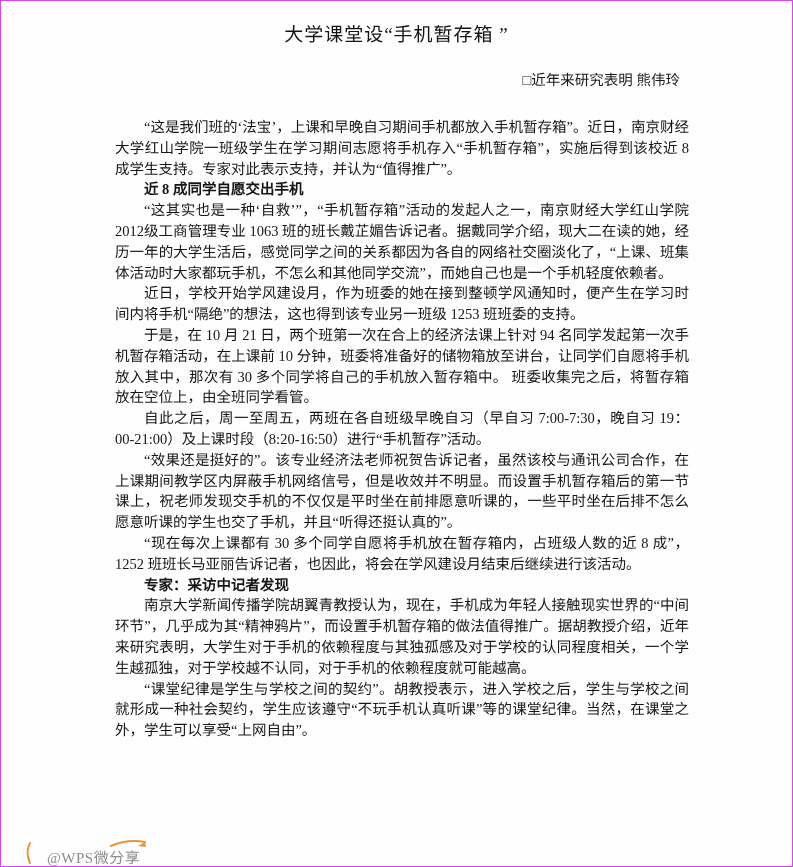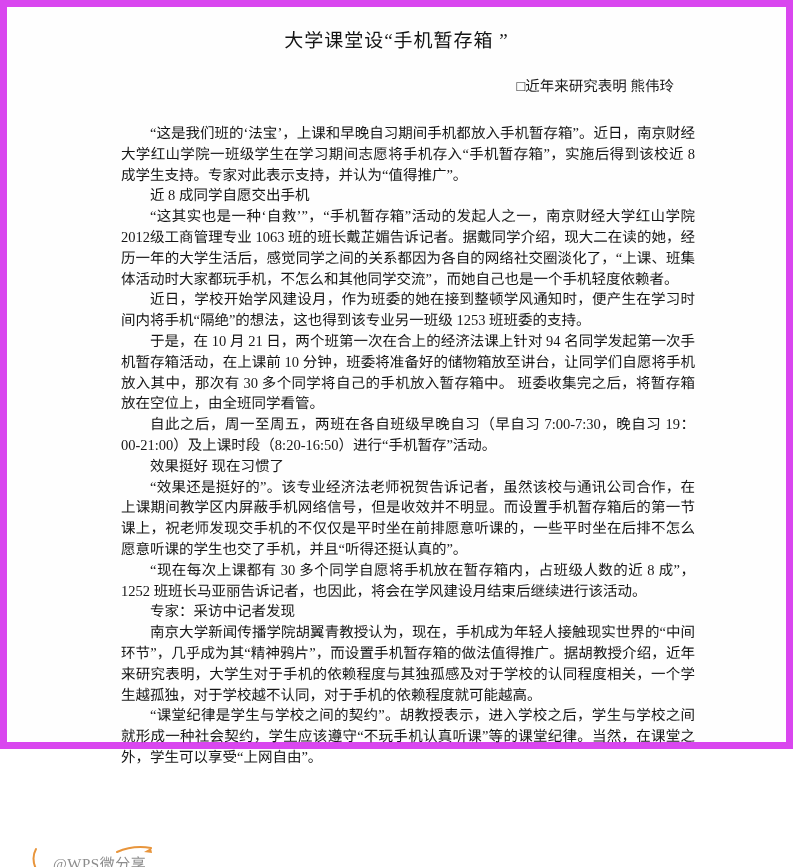--- a/index.html
+++ b/index.html
@@ -6,23 +6,23 @@
   html, body { margin: 0; padding: 0; }
   body {
     width: 793px; height: 867px;
     background: #ffffff;
     font-family: "Liberation Serif", "DejaVu Serif", serif;
     color: #111111;
     overflow: hidden;
   }
   .page {
     position: relative;
-    width: 793px; height: 749px;
+    width: 793px; height: 867px;
     background: #fefefe;
-    border: 7px solid #d946ef;
+    border: 1px solid #d946ef;
   }
   .title {
     margin: 18px 0 0 0;
     text-align: center;
     font-size: 19px;
     font-weight: normal;
     letter-spacing: 1px;
     color: #141414;
   }
   .byline {
@@ -37,21 +37,21 @@
     font-size: 14.5px;
     line-height: 20.8px;
     text-align: justify;
     color: #161616;
   }
   .content p {
     margin: 0;
     text-indent: 2em;
   }
   .content p.subhead {
-    font-weight: normal;
+    font-weight: bold;
   }
   .watermark {
     position: absolute;
     left: 22px;
     top: 838px;
     height: 28px;
     display: flex;
     align-items: flex-end;
   }
   .watermark .wm-text {
@@ -75,21 +75,20 @@
 
   <div class="byline">□近年来研究表明 熊伟玲</div>
 
   <div class="content">
     <p>“这是我们班的‘法宝’，上课和早晚自习期间手机都放入手机暂存箱”。近日，南京财经大学红山学院一班级学生在学习期间志愿将手机存入“手机暂存箱”，实施后得到该校近 8 成学生支持。专家对此表示支持，并认为“值得推广”。</p>
     <p class="subhead">近 8 成同学自愿交出手机</p>
     <p>“这其实也是一种‘自救’”，“手机暂存箱”活动的发起人之一，南京财经大学红山学院2012级工商管理专业 1063 班的班长戴芷媚告诉记者。据戴同学介绍，现大二在读的她，经历一年的大学生活后，感觉同学之间的关系都因为各自的网络社交圈淡化了，“上课、班集体活动时大家都玩手机，不怎么和其他同学交流”，而她自己也是一个手机轻度依赖者。</p>
     <p>近日，学校开始学风建设月，作为班委的她在接到整顿学风通知时，便产生在学习时间内将手机“隔绝”的想法，这也得到该专业另一班级 1253 班班委的支持。</p>
     <p>于是，在 10 月 21 日，两个班第一次在合上的经济法课上针对 94 名同学发起第一次手机暂存箱活动，在上课前 10 分钟，班委将准备好的储物箱放至讲台，让同学们自愿将手机放入其中，那次有 30 多个同学将自己的手机放入暂存箱中。 班委收集完之后，将暂存箱放在空位上，由全班同学看管。</p>
     <p>自此之后，周一至周五，两班在各自班级早晚自习（早自习 7:00-7:30，晚自习 19：00-21:00）及上课时段（8:20-16:50）进行“手机暂存”活动。</p>
-    <p class="subhead">效果挺好 现在习惯了</p>
     <p>“效果还是挺好的”。该专业经济法老师祝贺告诉记者，虽然该校与通讯公司合作，在上课期间教学区内屏蔽手机网络信号，但是收效并不明显。而设置手机暂存箱后的第一节课上，祝老师发现交手机的不仅仅是平时坐在前排愿意听课的，一些平时坐在后排不怎么愿意听课的学生也交了手机，并且“听得还挺认真的”。</p>
     <p>“现在每次上课都有 30 多个同学自愿将手机放在暂存箱内，占班级人数的近 8 成”，1252 班班长马亚丽告诉记者，也因此，将会在学风建设月结束后继续进行该活动。</p>
     <p class="subhead">专家：采访中记者发现</p>
     <p>南京大学新闻传播学院胡翼青教授认为，现在，手机成为年轻人接触现实世界的“中间环节”，几乎成为其“精神鸦片”，而设置手机暂存箱的做法值得推广。据胡教授介绍，近年来研究表明，大学生对于手机的依赖程度与其独孤感及对于学校的认同程度相关，一个学生越孤独，对于学校越不认同，对于手机的依赖程度就可能越高。</p>
     <p>“课堂纪律是学生与学校之间的契约”。胡教授表示，进入学校之后，学生与学校之间就形成一种社会契约，学生应该遵守“不玩手机认真听课”等的课堂纪律。当然，在课堂之外，学生可以享受“上网自由”。</p>
   </div>
 
   <div class="watermark">
     <svg width="140" height="30" viewBox="0 0 140 30" aria-hidden="true">
       <path d="M7,6 Q2,15 7,26" stroke="#E8953C" stroke-width="2" fill="none" stroke-linecap="round"></path>

